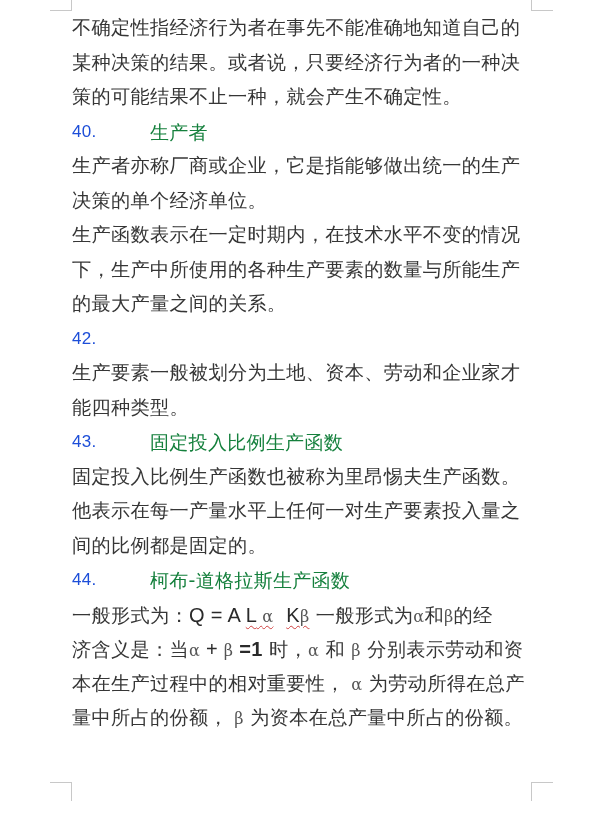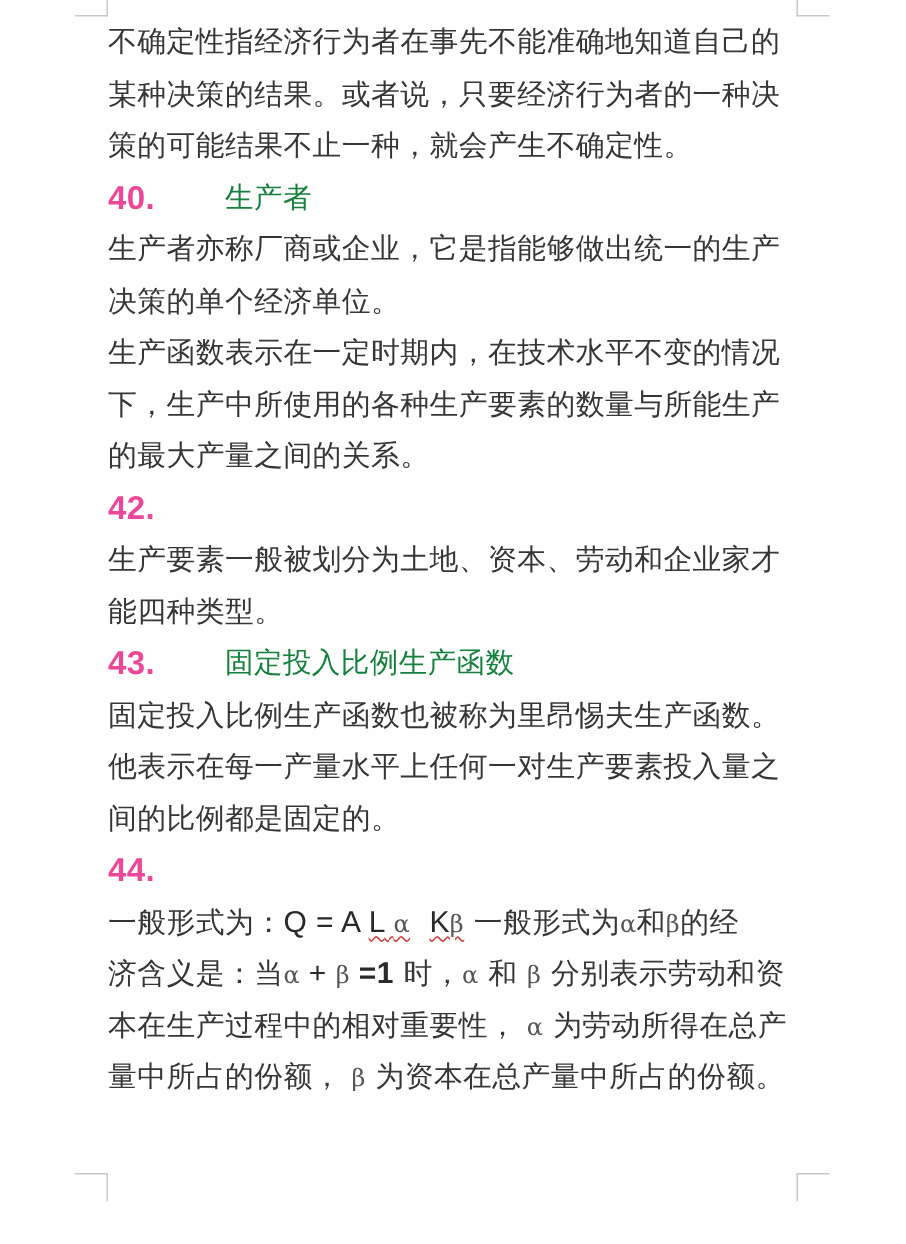--- a/index.html
+++ b/index.html
@@ -3,21 +3,21 @@
 <meta charset="utf-8">
 <style>
   html, body { margin: 0; padding: 0; background: #ffffff; }
   body { width: 604px; height: 829px; position: relative; overflow: hidden;
          font-family: "DejaVu Sans", "Liberation Sans", sans-serif; color: #333333; }
   .page { position: absolute; left: 0; top: 0; width: 604px; height: 829px; background: #fff; }
   .content { position: absolute; left: 72px; top: 11px; width: 462px; }
   .line { height: 34.5px; line-height: 34.5px; font-size: 19.2px; white-space: nowrap;
           letter-spacing: 0.3px; color: #363636; }
   .heading { display: flex; align-items: center; }
-  .heading .num { width: 78px; font-family: "Liberation Sans", sans-serif; font-size: 22px; color: #ec4899; font-weight: bold; }
+  .heading .num { width: 78px; font-family: "Liberation Sans", sans-serif; font-size: 17px; color: #1d4ed8; }
   .heading .title { font-size: 19px; color: #15803d; }
   .formula { font-family: "Liberation Sans", sans-serif; font-size: 20px; color: #2a2a2a; }
   .greek { font-family: "DejaVu Serif", serif; font-size: 16px; color: #555; }
   .squiggle { text-decoration: underline wavy #d04040; text-decoration-thickness: 1px; text-underline-offset: 3px; }
   .corner { position: absolute; border-color: #c8c8c8; border-style: solid; width: 21px; height: 10px; }
   .corner.tl { left: 50px; top: 0; border-width: 0 1px 1px 0; }
   .corner.tr { left: 531px; top: 0; border-width: 0 0 1px 1px; }
   .corner.bl { left: 50px; top: 782px; border-width: 1px 1px 0 0; height: 18px; }
   .corner.br { left: 531px; top: 782px; border-width: 1px 0 0 1px; height: 18px; }
 </style>
@@ -56,20 +56,21 @@
     <div class="line heading">
       <span class="num">43.</span>
       <span class="title">固定投入比例生产函数</span>
     </div>
     <div class="line">固定投入比例生产函数也被称为里昂惕夫生产函数。</div>
     <div class="line">他表示在每一产量水平上任何一对生产要素投入量之</div>
     <div class="line">间的比例都是固定的。</div>
 
     <div class="line heading">
       <span class="num">44.</span>
+      <span class="title">柯布-道格拉斯生产函数</span>
     </div>
     <div class="line">
       <span>一般形式为：</span><span class="formula">Q = A </span><span class="formula squiggle"><span>L</span> <span class="greek">α</span></span>&nbsp;&nbsp;<span class="formula squiggle"><span>K</span><span class="greek">β</span></span><span> 一般形式为</span><span class="greek">α</span><span>和</span><span class="greek">β</span><span>的经</span>
     </div>
     <div class="line">
       <span>济含义是：当</span><span class="greek">α</span><span class="formula"> + </span><span class="greek">β</span><span class="formula" style="font-weight:bold"> =1</span><span> 时，</span><span class="greek">α</span><span> 和 </span><span class="greek">β</span><span> 分别表示劳动和资</span>
     </div>
     <div class="line">
       <span>本在生产过程中的相对重要性，</span> <span class="greek">α</span> <span>为劳动所得在总产</span>
     </div>

